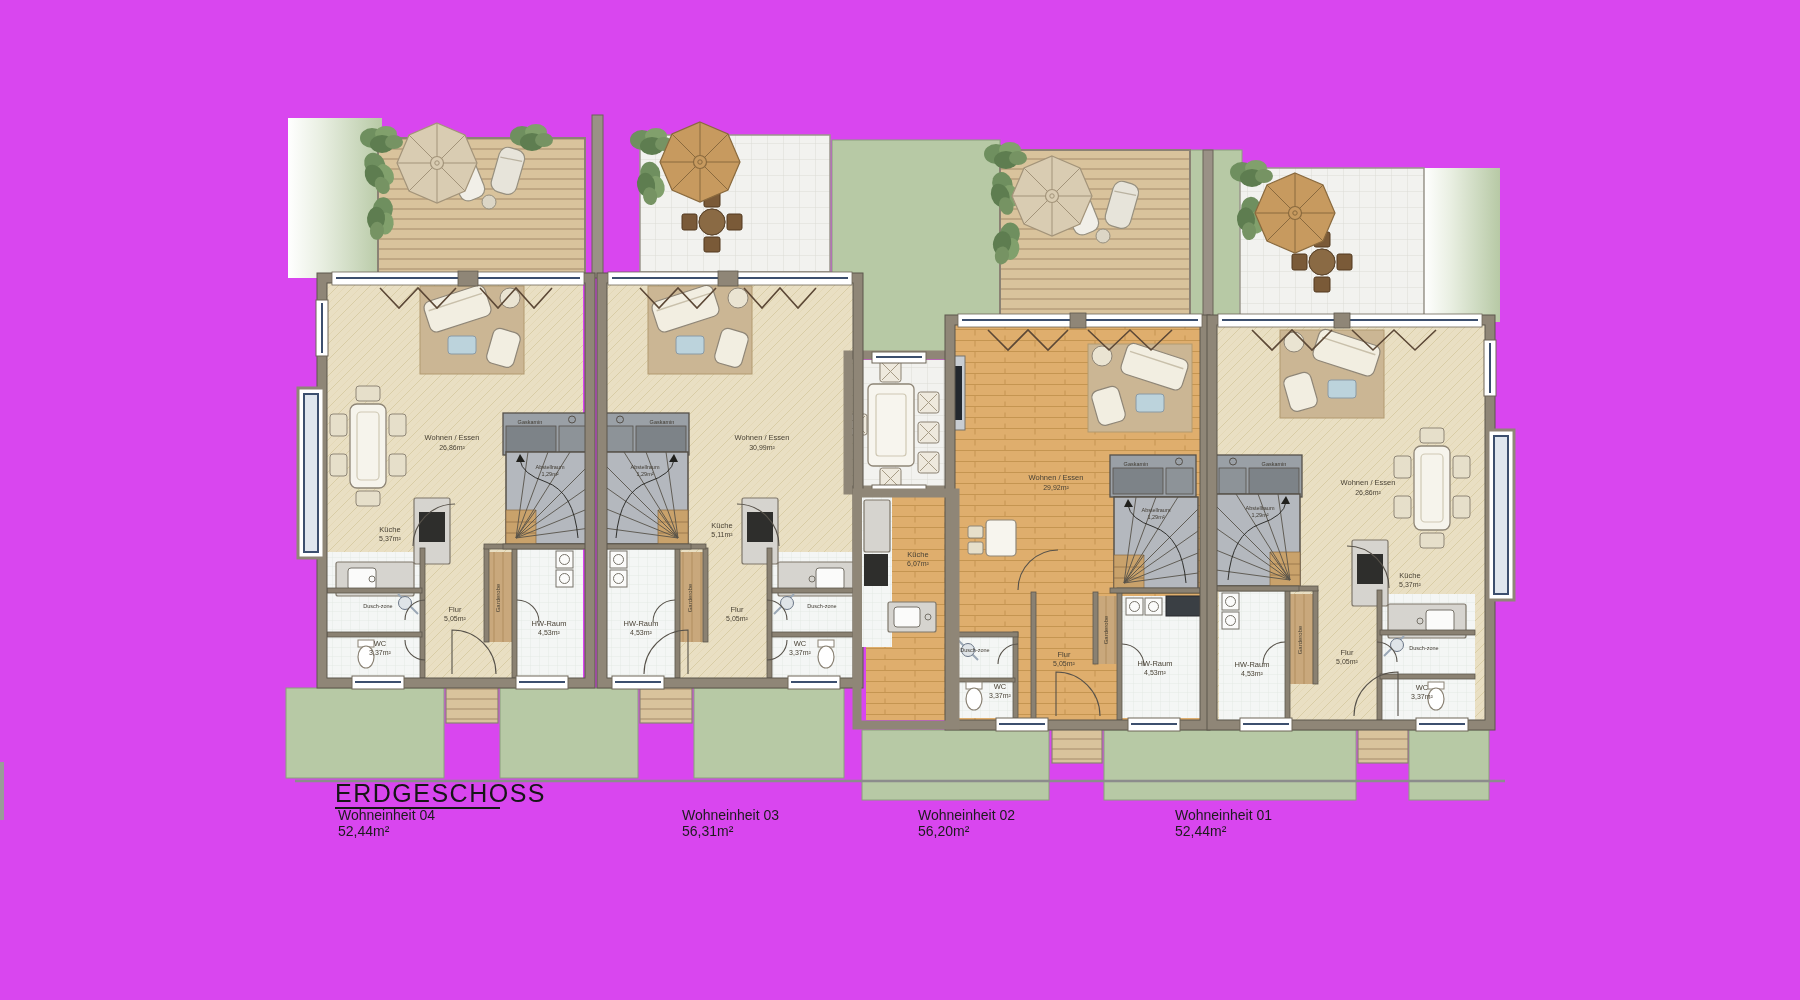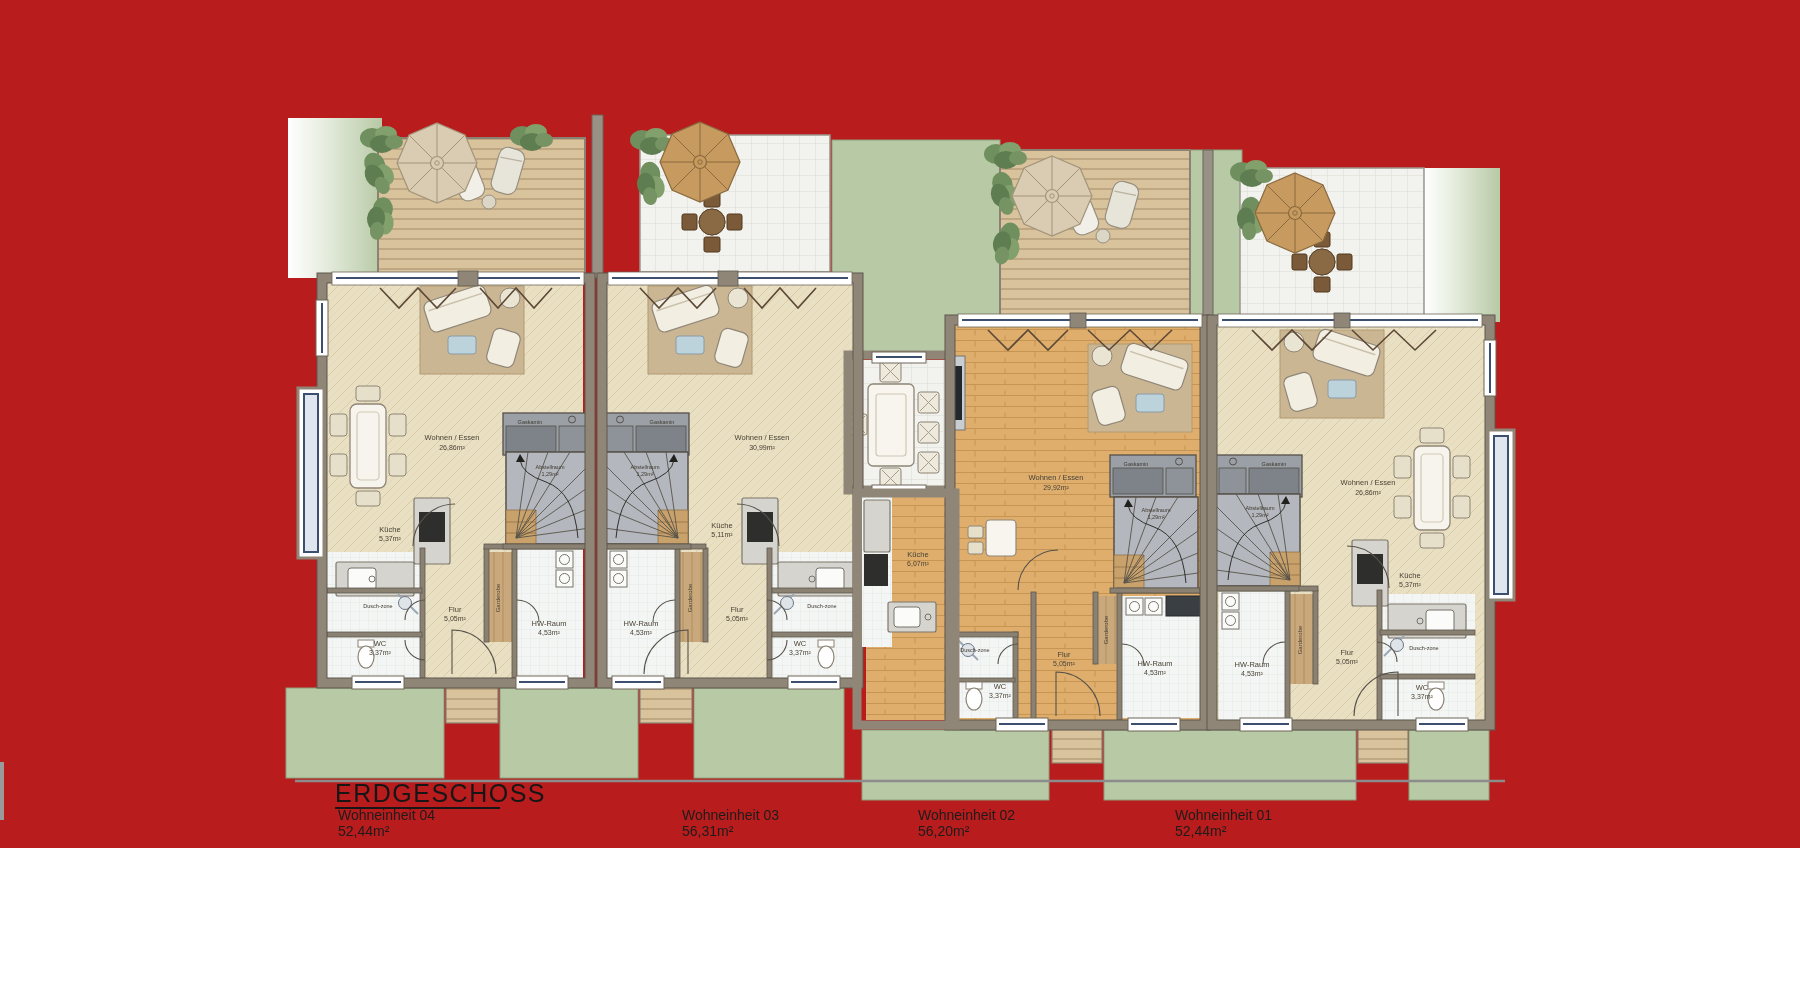--- a/index.html
+++ b/index.html
@@ -1,16 +1,16 @@
 <!DOCTYPE html>
 <html><head>
 <meta charset="utf-8">
 <style>
   html,body{margin:0;padding:0;background:#ffffff;}
-  .stage{position:relative;width:1800px;height:848px;background:#b91c1c;overflow:hidden;
+  .stage{position:relative;width:1800px;height:1000px;background:#d946ef;overflow:hidden;
          font-family:"Liberation Sans", sans-serif;}
   svg text{font-family:"Liberation Sans", sans-serif;fill:#46403425;}
   .roomname{fill:#4a4336;font-size:7.5px;}
   .roomarea{fill:#4a4336;font-size:7px;}
   .tinylab{fill:#3f3a31;font-size:5.5px;}
   .vertlab{fill:#4a4336;font-size:6px;}
   .title{fill:#161616;font-size:25px;letter-spacing:1.5px;}
   .unitname{fill:#1c1c1c;font-size:14px;}
   .unitarea{fill:#1c1c1c;font-size:14px;}
 </style>

